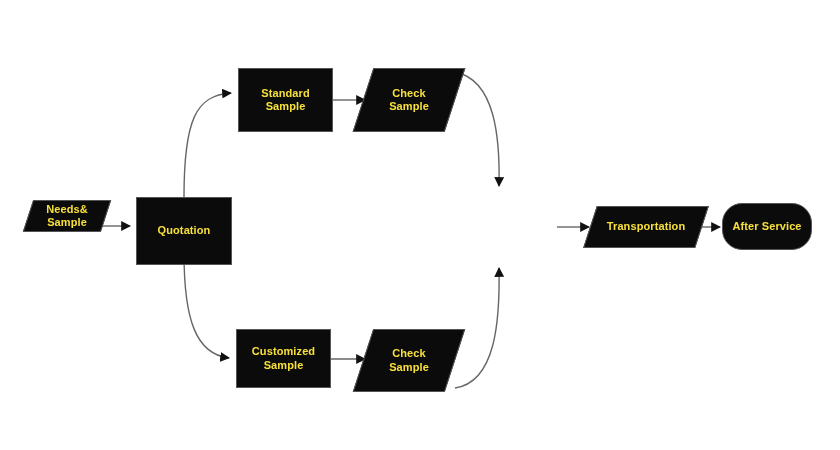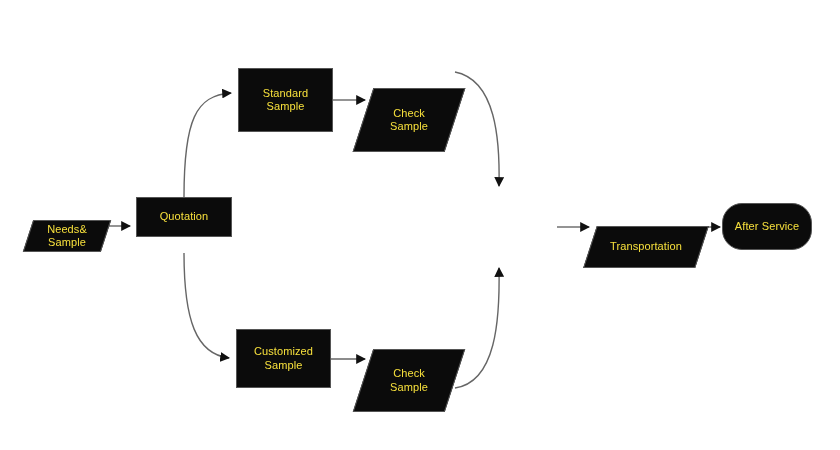--- a/index.html
+++ b/index.html
@@ -26,42 +26,41 @@
     width: 840px;
     height: 450px;
   }
   .node {
     position: absolute;
     display: flex;
     align-items: center;
     justify-content: center;
     text-align: center;
     color: #f7e03c;
-    font-weight: normal;
+    font-weight: bold;
     font-size: 11px;
     line-height: 1.22;
     letter-spacing: 0.1px;
     background: #0b0b0b;
     box-sizing: border-box;
     z-index: 2;
   }
   .node .label {
     display: block;
     padding: 0 4px;
     white-space: pre-line;
   }
   
   .shape-rect {
     border: 1px solid #555555;
   }
   
   .shape-parallelogram {
     background: transparent;
     border: none;
-    margin-top: 20px;
   }
   .shape-parallelogram .skew-body {
     position: absolute;
     left: 0;
     top: 0;
     width: 100%;
     height: 100%;
     background: #0b0b0b;
     border: 1px solid #555555;
     box-sizing: border-box;
@@ -139,21 +138,21 @@
       <path d="M 698 227 L 720 227" fill="none" stroke="#666666" stroke-width="1.4" marker-end="url(#arrowhead)"></path>
     </g>
   </svg>
 
   <div class="node shape-parallelogram" style="left:28px; top:200px; width:78px; height:32px;">
     <span class="skew-body"></span>
     <span class="label">Needs&amp;
 Sample</span>
   </div>
 
-  <div class="node shape-rect" style="left:136px; top:197px; width:96px; height:40px;">
+  <div class="node shape-rect" style="left:136px; top:197px; width:96px; height:68px;">
     <span class="label">Quotation</span>
   </div>
 
   <div class="node shape-rect" style="left:238px; top:68px; width:95px; height:64px;">
     <span class="label">Standard
 Sample</span>
   </div>
 
   <div class="node shape-parallelogram" style="left:363px; top:68px; width:92px; height:64px;">
     <span class="skew-body"></span>

